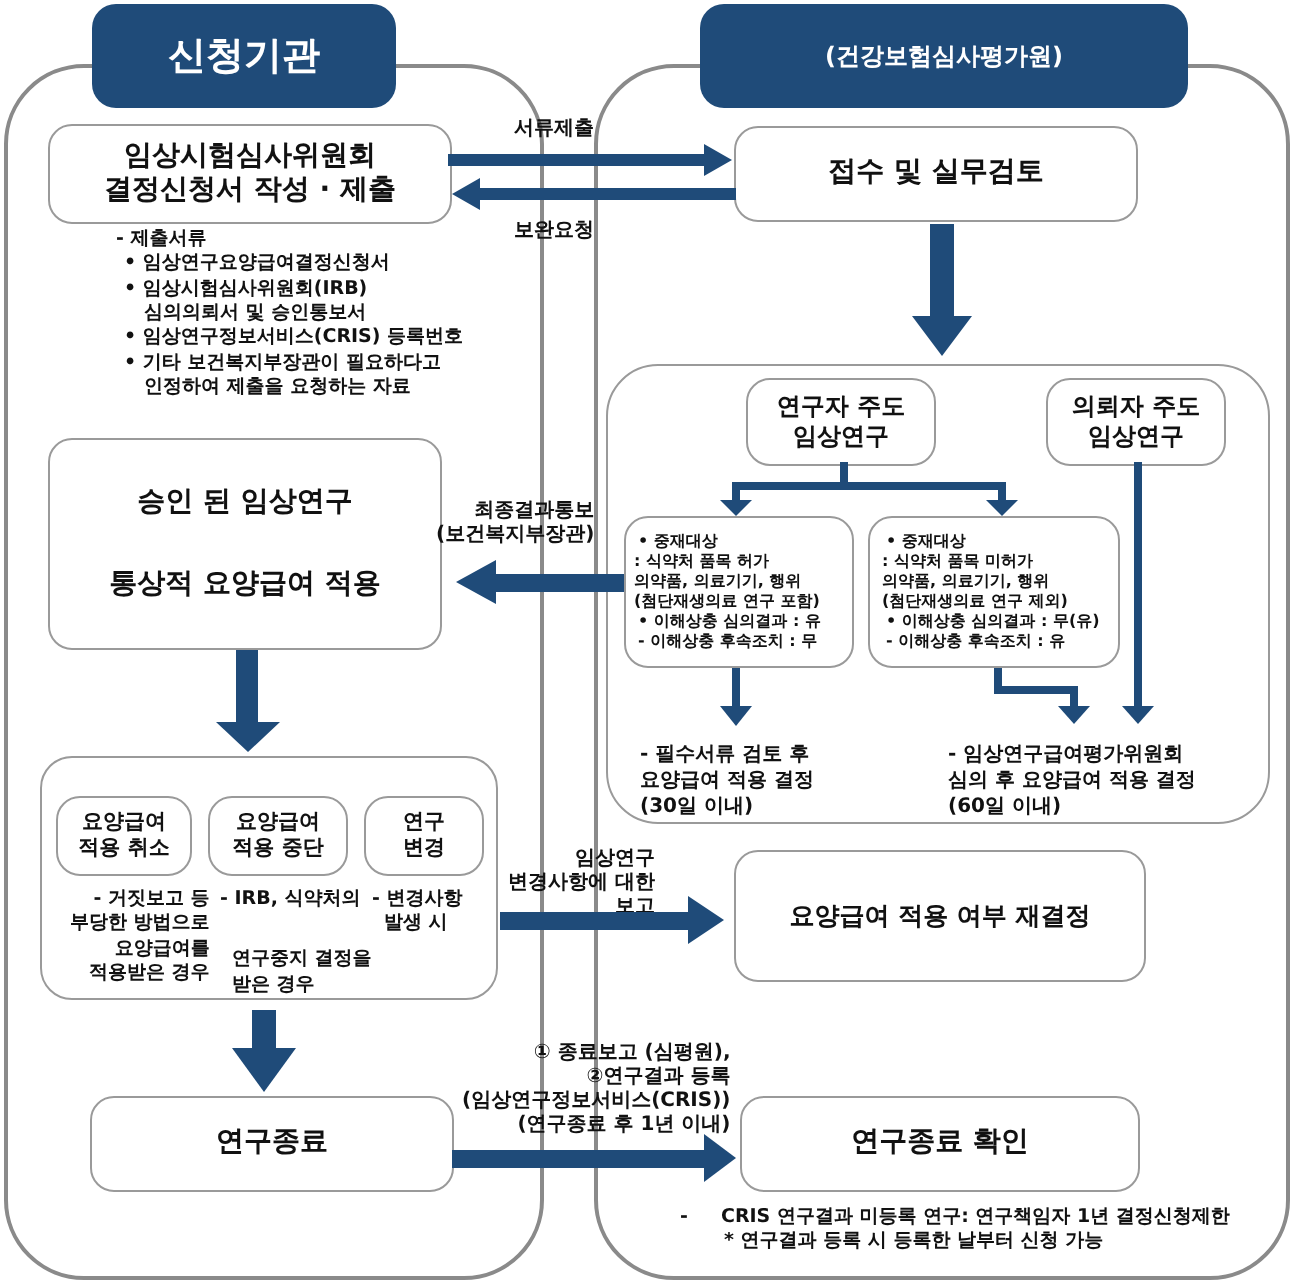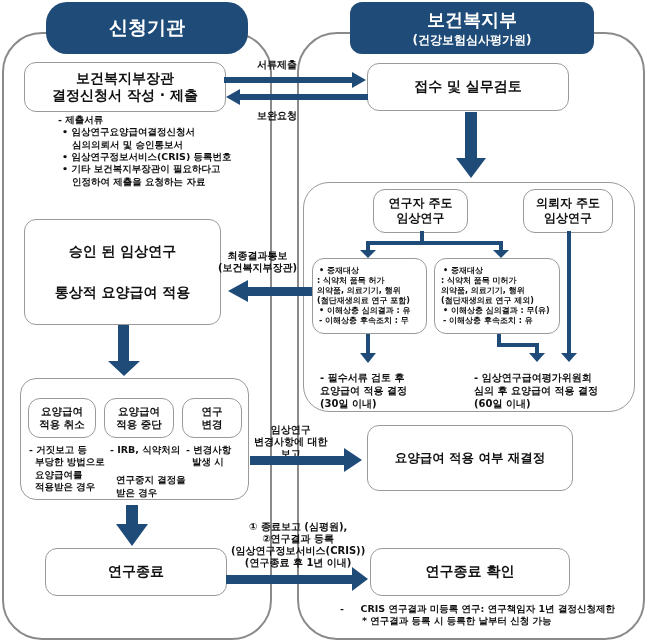--- a/index.html
+++ b/index.html
@@ -5,45 +5,45 @@
   html, body { margin:0; padding:0; background:#ffffff; }
   body { width:645px; height:642px; position:relative; overflow:hidden;
          font-family:"DejaVu Sans", "Liberation Sans", sans-serif; color:#111; }
   .lane { position:absolute; border:2px solid #8a8a8a; border-radius:40px; background:transparent; }
   .header { position:absolute; background:#1f4b79; color:#fff; border-radius:12px;
             display:flex; flex-direction:column; align-items:center; justify-content:center; font-weight:bold; }
   .box { position:absolute; border:1.6px solid #9a9a9a; border-radius:12px; background:#fff;
          display:flex; flex-direction:column; align-items:center; justify-content:center;
          text-align:center; font-weight:bold; line-height:1.25; }
   .txt { position:absolute; font-weight:bold; line-height:1.3; }
-  .lbl { position:absolute; font-size:10px; font-weight:bold; text-align:center; line-height:1.2; white-space:nowrap; }
+  .lbl { position:absolute; font-size:10px; font-weight:bold; text-align:right; line-height:1.2; white-space:nowrap; }
   svg.overlay { position:absolute; left:0; top:0; }
 </style>
 </head>
 <body>
 
 <div class="lane" style="left:2px;top:32px;width:266px;height:604px;"></div>
 <div class="lane" style="left:297px;top:32px;width:344px;height:604px;"></div>
 
-<div class="header" style="left:46px;top:2px;width:202px;height:52px;border-radius:21px;">
+<div class="header" style="left:46px;top:2px;width:152px;height:52px;">
   <span style="font-size:19px;">신청기관</span>
 </div>
 <div class="header" style="left:350px;top:2px;width:244px;height:52px;">
-  <span style="font-size:18px;">보건복지부</span>
   <span style="font-size:12px;">(건강보험심사평가원)</span>
 </div>
 
 <div class="box" style="left:24px;top:62px;width:200px;height:48px;font-size:14px;">
-  <span>보건복지부장관</span>
+  <span>임상시험심사위원회</span>
   <span>결정신청서 작성 · 제출</span>
 </div>
 
 <div class="txt" style="left:58px;top:114px;font-size:9.5px;">
   <div>- 제출서류</div>
   <div style="padding-left:4px;">• 임상연구요양급여결정신청서</div>
+  <div style="padding-left:4px;">• 임상시험심사위원회(IRB)</div>
   <div style="padding-left:14px;">  심의의뢰서 및 승인통보서</div>
   <div style="padding-left:4px;">• 임상연구정보서비스(CRIS) 등록번호</div>
   <div style="padding-left:4px;">• 기타 보건복지부장관이 필요하다고</div>
   <div style="padding-left:14px;">  인정하여 제출을 요청하는 자료</div>
 </div>
 
 <div class="box" style="left:24px;top:219px;width:195px;height:104px;font-size:14px;gap:24px;">
   <span>승인 된 임상연구</span>
   <span>통상적 요양급여 적용</span>
 </div>
@@ -56,21 +56,21 @@
 </div>
 <div class="box" style="left:104px;top:398px;width:68px;height:38px;font-size:10.5px;">
   <span>요양급여</span>
   <span>적용 중단</span>
 </div>
 <div class="box" style="left:182px;top:398px;width:58px;height:38px;font-size:10.5px;">
   <span>연구</span>
   <span>변경</span>
 </div>
 
-<div class="txt" style="left:29px;top:444px;font-size:9.5px;">
+<div class="txt" style="left:29px;top:444px;font-size:9.5px;text-align:right;">
   <div>- 거짓보고 등</div>
   <div style="padding-left:6px;">부당한 방법으로</div>
   <div style="padding-left:6px;">요양급여를</div>
   <div style="padding-left:6px;">적용받은 경우</div>
 </div>
 <div class="txt" style="left:110px;top:444px;font-size:9.5px;">
   <div>- IRB, 식약처의</div>
   <div style="padding-left:6px;margin-top:18px;">연구중지 결정을</div>
   <div style="padding-left:6px;">받은 경우</div>
 </div>

